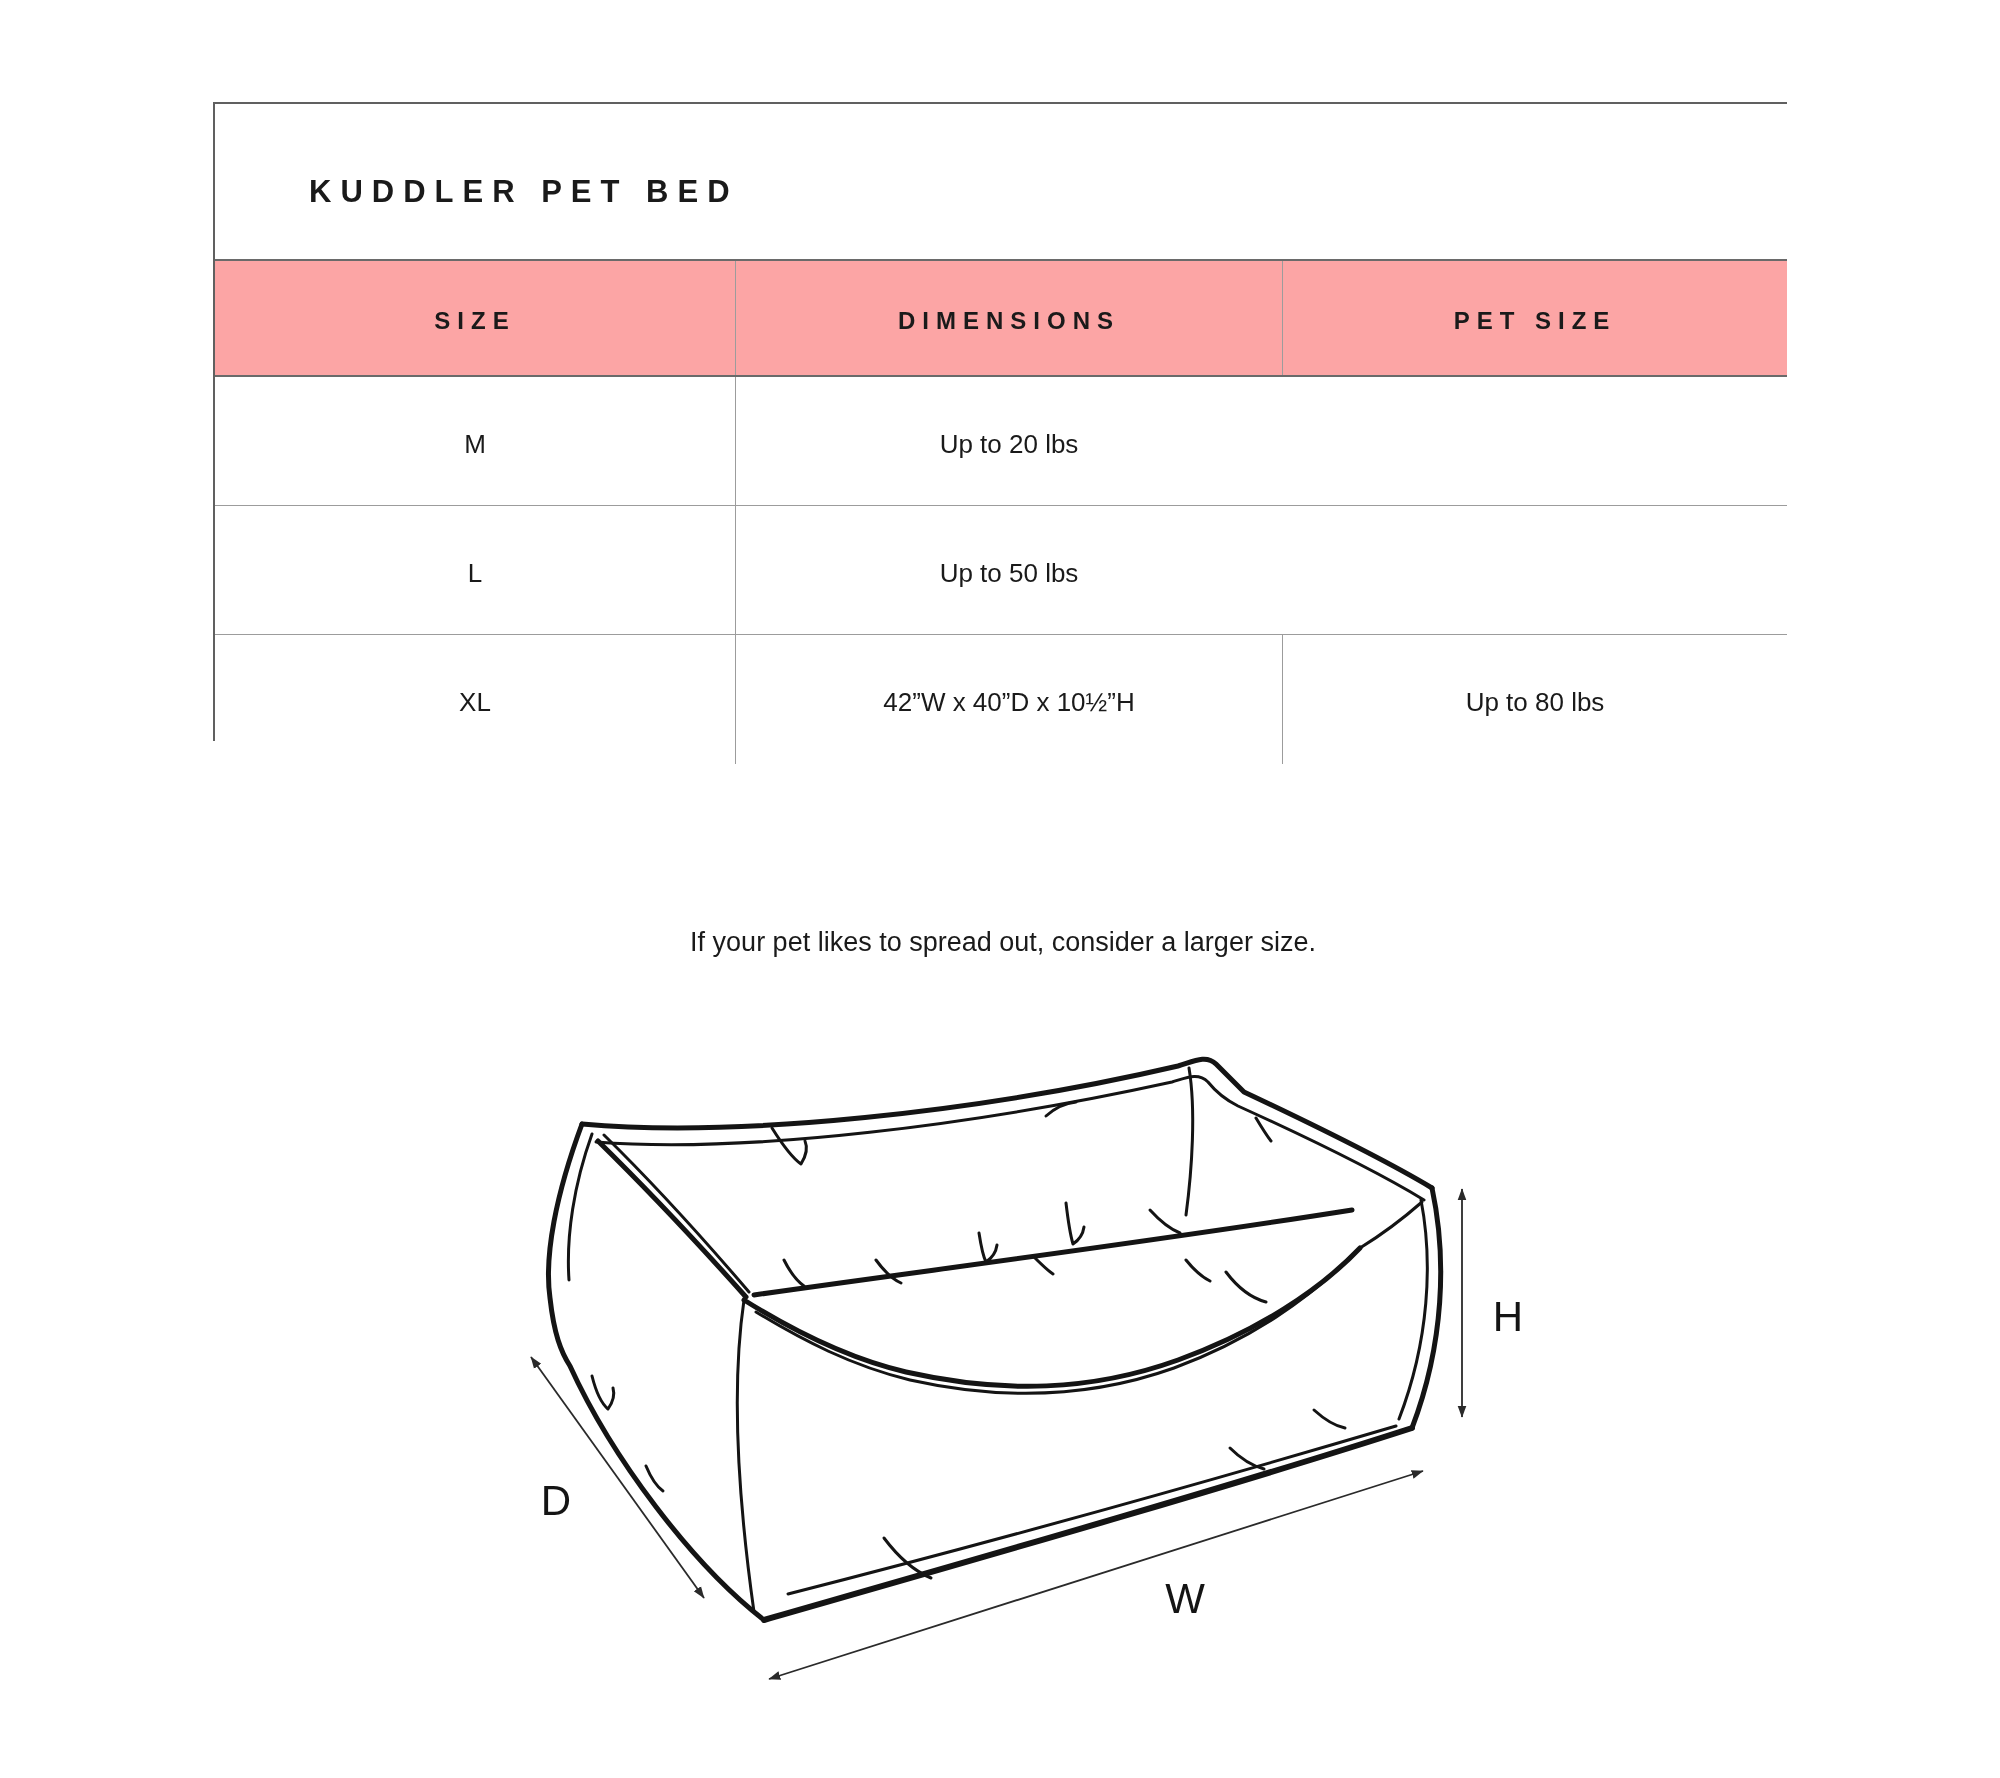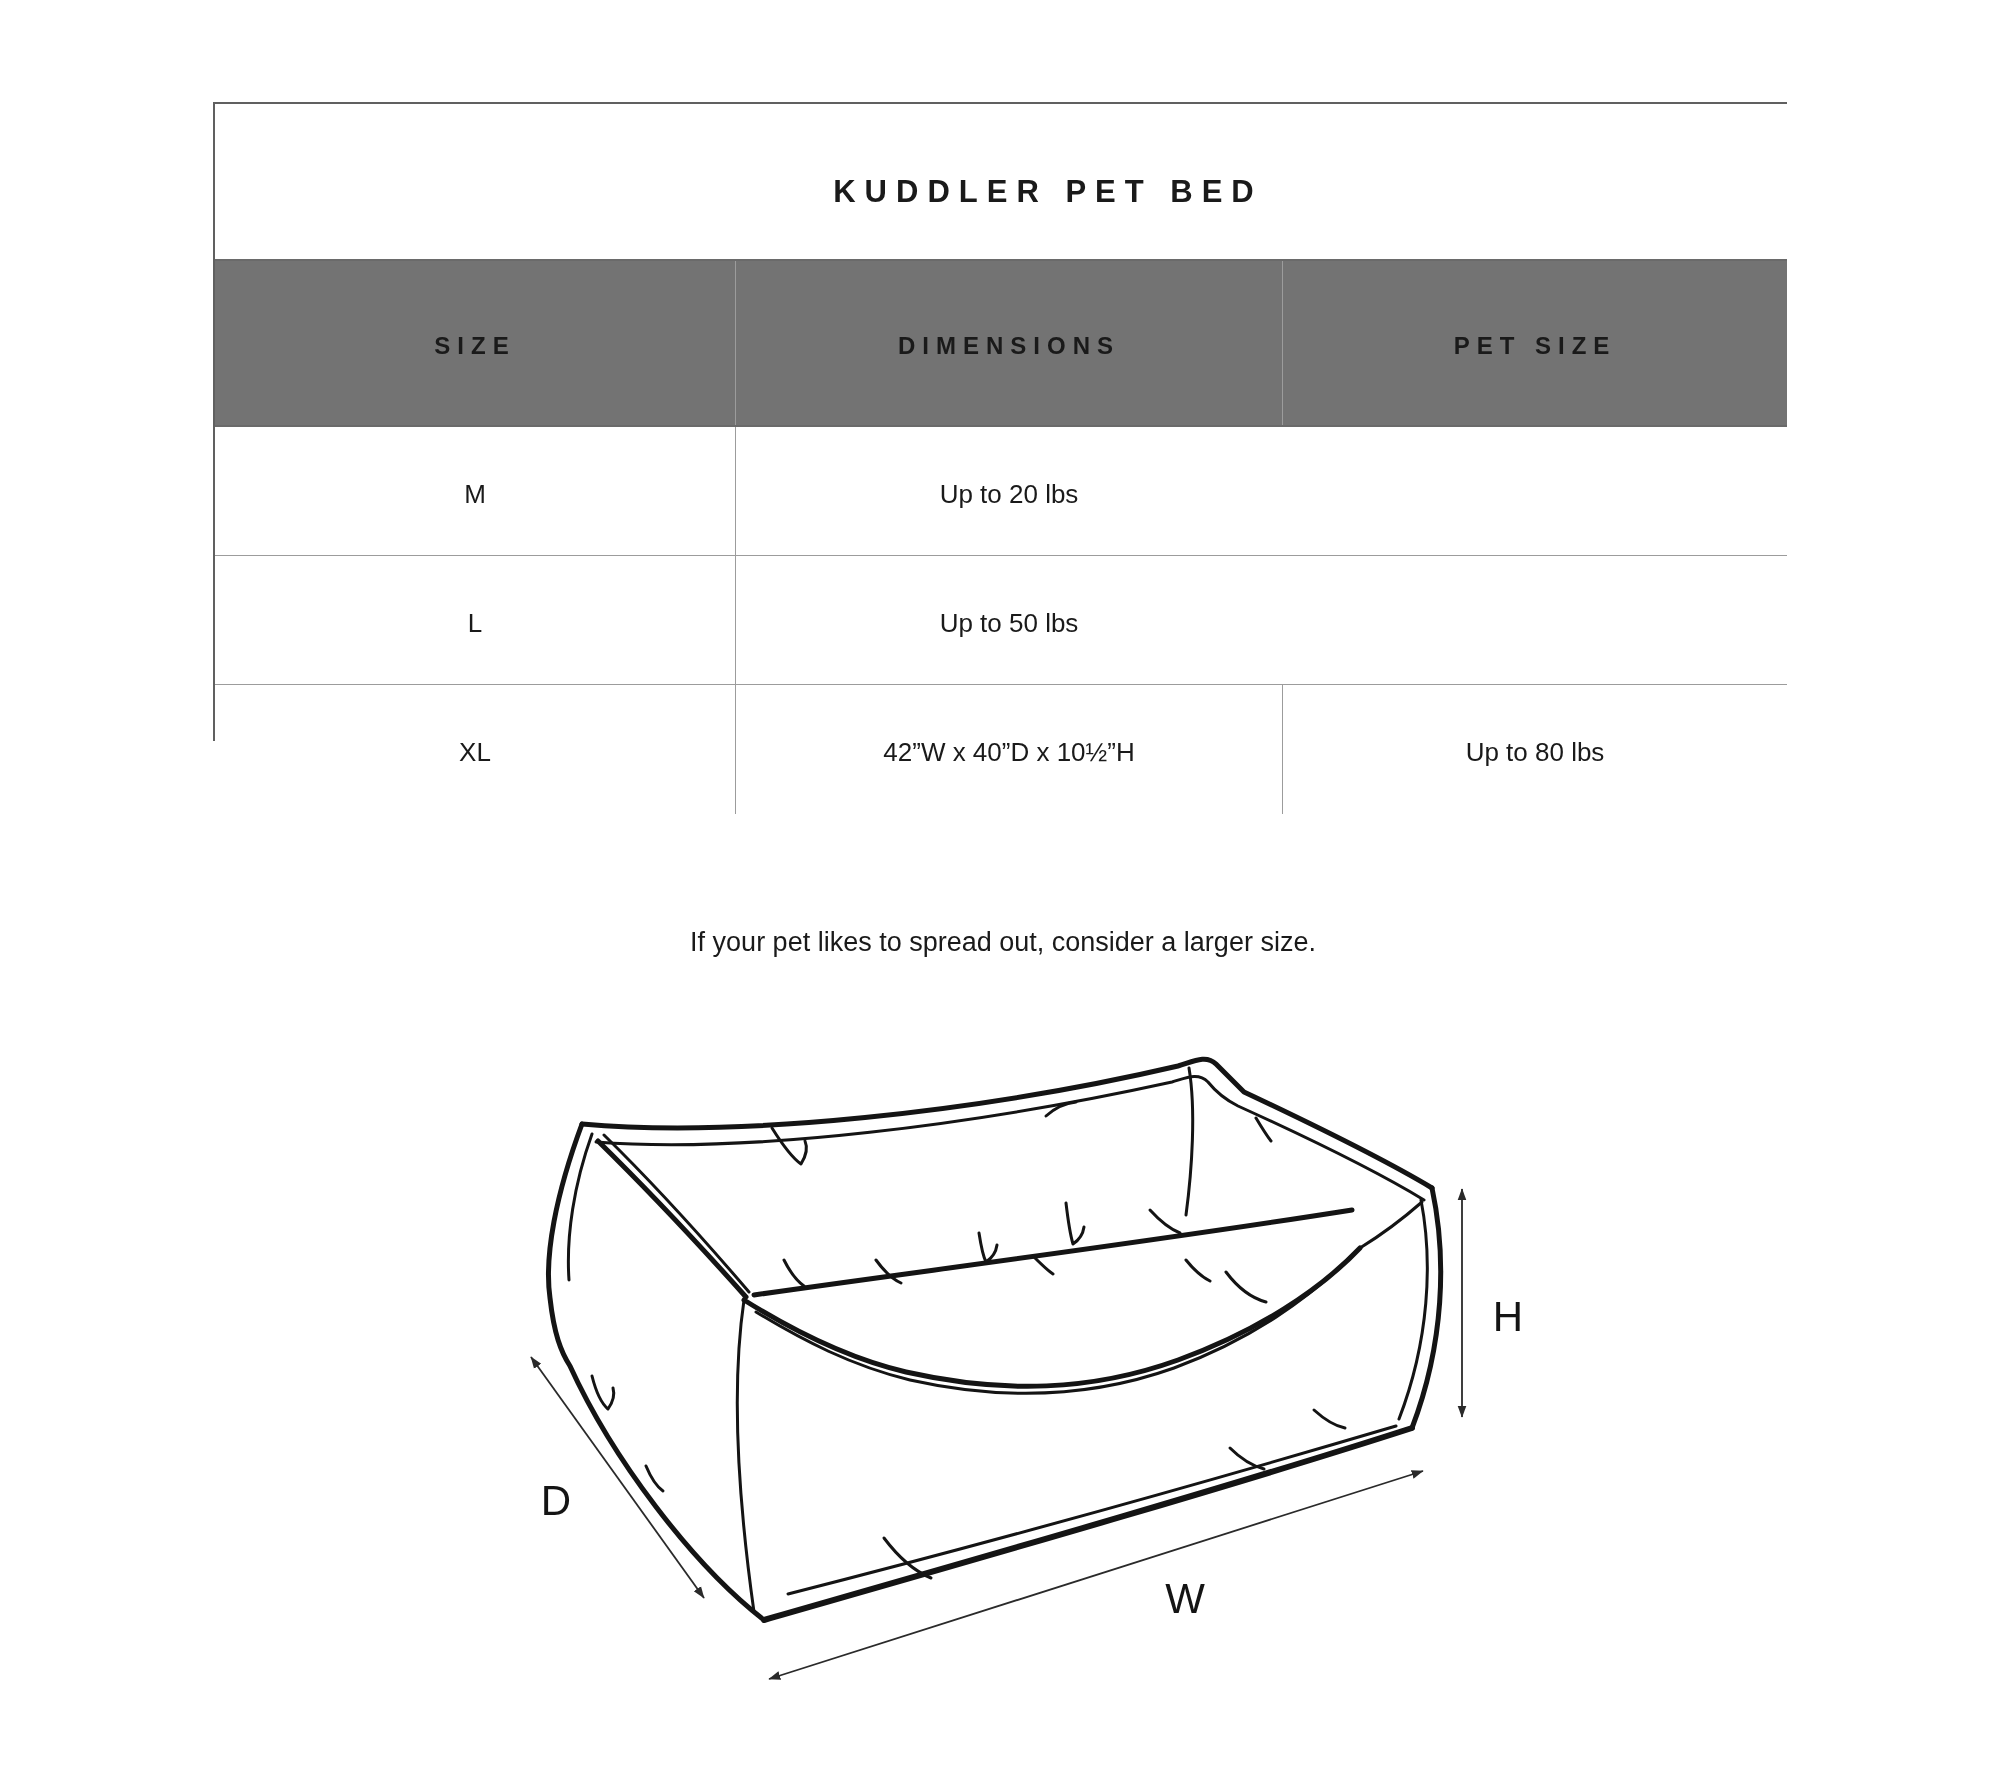--- a/index.html
+++ b/index.html
@@ -8,29 +8,29 @@
     font-family:"Liberation Sans", sans-serif;color:#1c1c1c;
   }
   
   .tbl{
     position:absolute;left:213px;top:102px;width:1574px;height:639px;
     border-left:2px solid #606060;border-top:2px solid #606060;border-bottom:2px solid #606060;
     box-sizing:border-box;background:#ffffff;
   }
   .title-row{
     height:157px;box-sizing:border-box;border-bottom:2px solid #6a6a6a;
-    display:flex;align-items:center;padding-left:94px;padding-top:20px;justify-content:center;
+    display:flex;align-items:center;padding-left:94px;padding-top:20px;
   }
   .tbl-title{
     font-size:31px;font-weight:700;letter-spacing:9px;color:#1a1a1a;
   }
   .grid-row{
     display:grid;grid-template-columns:520px 547px 1fr;box-sizing:border-box;
   }
-  .head-row{height:166px;background:#737373;border-bottom:2px solid #6a6a6a;}
+  .head-row{height:116px;background:#fca5a5;border-bottom:2px solid #6a6a6a;}
   .data-row{height:129px;border-bottom:1.5px solid #9c9c9c;background:#ffffff;}
   .data-row.last{border-bottom:none;}
   .cell{
     display:flex;align-items:center;justify-content:center;
     box-sizing:border-box;padding-top:6px;text-align:center;
   }
   .cell.c2,.cell.c3{border-left:1.5px solid #9c9c9c;}
   .head-cell{font-size:24px;font-weight:700;letter-spacing:7px;color:#1a1a1a;}
   .data-cell{font-size:26px;font-weight:400;color:#1a1a1a;}
   

